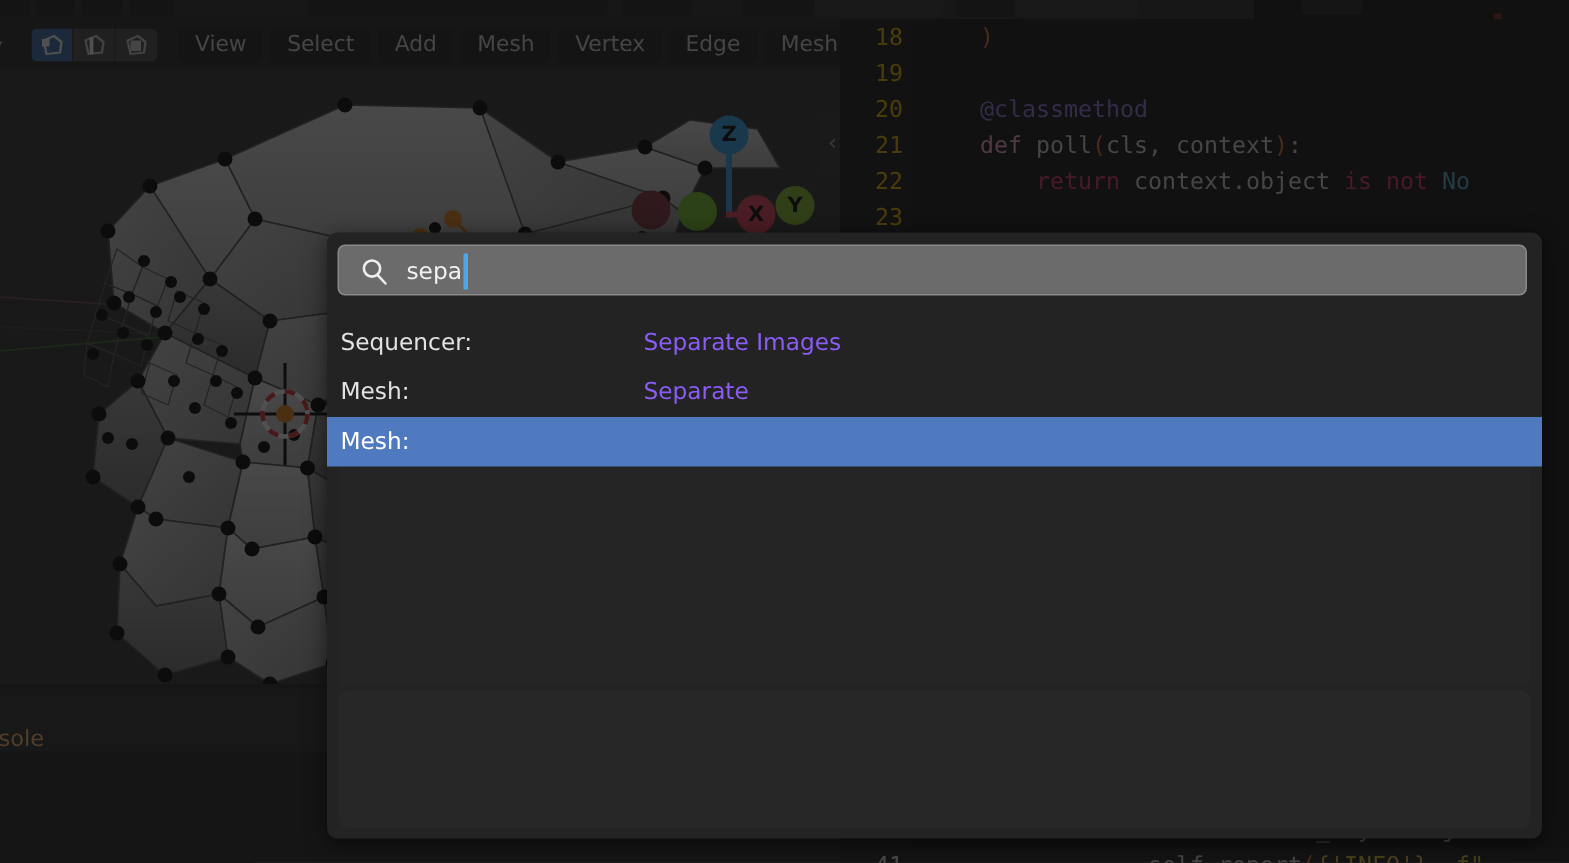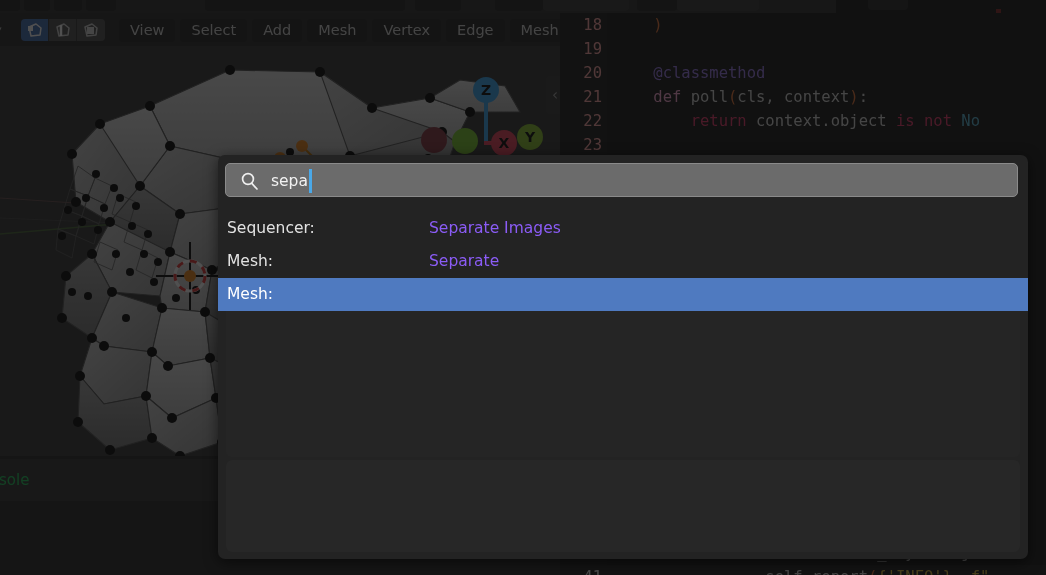--- a/index.html
+++ b/index.html
@@ -90,22 +90,22 @@
   
   .console-area {
     position: absolute; left: 0; top: 456px; width: 560px; height: 119px;
     background: #2b2b2b;
   }
   .console-head {
     position: absolute; left: 0; top: 3px; width: 560px; height: 42px;
     background: #383838;
   }
   .console-head .label {
-    position: absolute; left: -1px; top: 12px;
-    color: #22c55e; font-size: 15px;
+    position: absolute; left: -1px; top: 24px;
+    color: #fdba74; font-size: 15px;
   }
   .console-body {
     position: absolute; left: 0; top: 45px; width: 560px; height: 74px;
     background: #2e2e2e;
   }
   .console-seam {
     position: absolute; left: 0; top: 456px; width: 560px; height: 3px;
     background: #1a1a1a;
   }
 
@@ -119,21 +119,21 @@
     position: absolute; left: 0; top: 0; width: 47px; height: 562px;
     background: #232323;
   }
   .coderows { position: absolute; left: 0; top: 0; width: 486px; }
   .crow {
     position: relative; height: 24px; line-height: 24px;
     font-size: 15.5px; white-space: pre;
   }
   .crow .ln {
     position: absolute; left: 0; width: 42px; text-align: right;
-    color: #fca5a5;
+    color: #eab308;
   }
   .crow .ct { position: absolute; left: 56px; color: #d8d8d8; }
   .crow.hl-ln .ln { color: #e8e8e8; }
   .crow.hl-ln { background: #262626; }
 
   .tok-kw   { color: #e63c6d; }
   .tok-def  { color: #f9a8d4; }
   .tok-deco { color: #9b7ce8; }
   .tok-paren{ color: #e8783c; }
   .tok-str  { color: #e0c040; }

